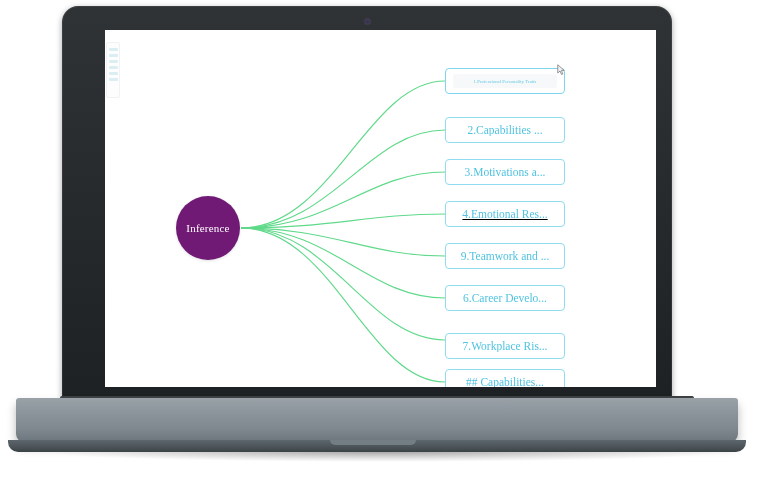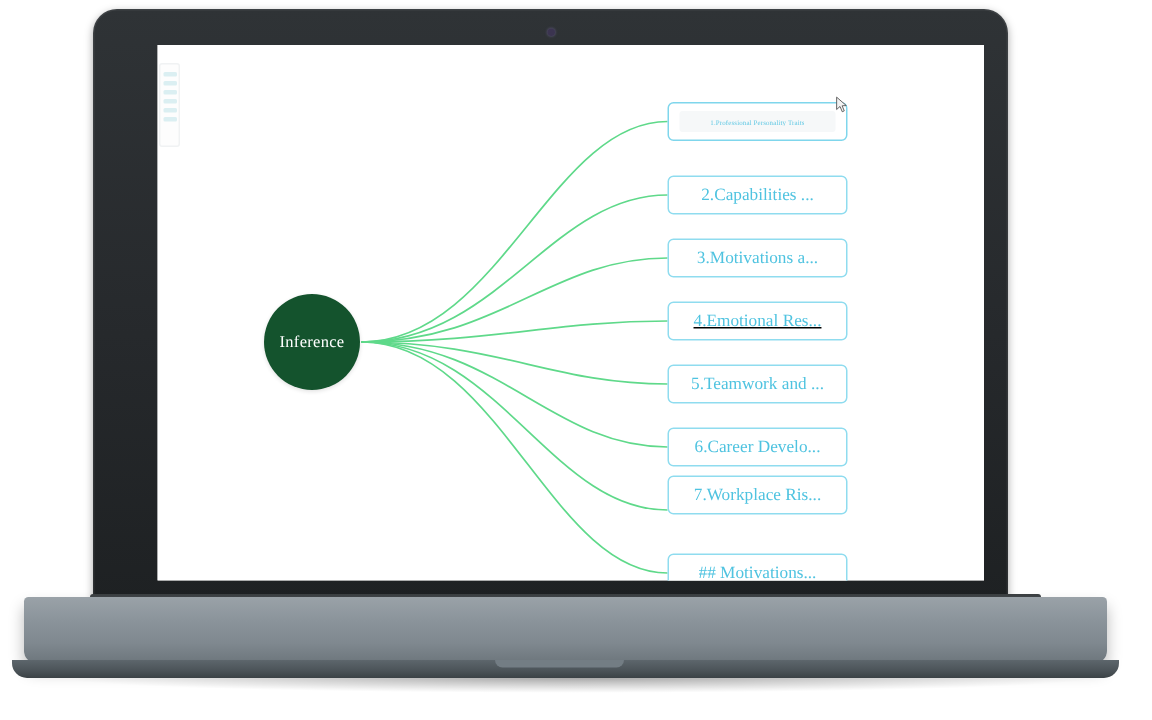--- a/index.html
+++ b/index.html
@@ -95,21 +95,21 @@
   }
 
   .canvas { position: absolute; inset: 0; }
   svg.edges { position: absolute; inset: 0; width: 100%; height: 100%; }
 
   .center-node {
     position: absolute;
     left: 71px; top: 166px;
     width: 64px; height: 64px;
     border-radius: 50%;
-    background: #14532d;
+    background: #701a75;
     display: flex; align-items: center; justify-content: center;
     box-shadow: 0 1px 3px rgba(0,0,0,.12);
   }
   .center-label {
     color: #ffffff;
     font-family: "Liberation Serif", serif;
     font-size: 11px;
     letter-spacing: .2px;
     white-space: nowrap;
   }
@@ -201,30 +201,30 @@
               <div class="leaf" style="top: 87px;">
                 <span class="leaf-label">2.Capabilities ...</span>
               </div>
               <div class="leaf" style="top: 129px; align-items: center;">
                 <span class="leaf-label">3.Motivations a...</span>
               </div>
               <div class="leaf" style="top: 171px; text-decoration: underline;">
                 <span class="leaf-label">4.Emotional Res...</span>
               </div>
               <div class="leaf" style="top: 213px;">
-                <span class="leaf-label">5.Teamwork and ...</span>
+                <span class="leaf-label">9.Teamwork and ...</span>
               </div>
               <div class="leaf" style="top: 255px; text-align: right;">
                 <span class="leaf-label">6.Career Develo...</span>
               </div>
-              <div class="leaf" style="top: 287px; align-items: center;">
+              <div class="leaf" style="top: 303px; align-items: center;">
                 <span class="leaf-label">7.Workplace Ris...</span>
               </div>
               <div class="leaf" style="top: 339px;">
-                <span class="leaf-label">## Motivations...</span>
+                <span class="leaf-label">## Capabilities...</span>
               </div>
             </div>
 
           <svg class="cursor" viewBox="0 0 12 16">
             <path d="M1 1 L1 12 L4 9.3 L6 14 L7.8 13.2 L5.9 8.7 L9.6 8.5 Z" fill="#f2f2f2" stroke="#555" stroke-width="0.8"></path>
           </svg>
 
         </div>
       </div>
     </div>

